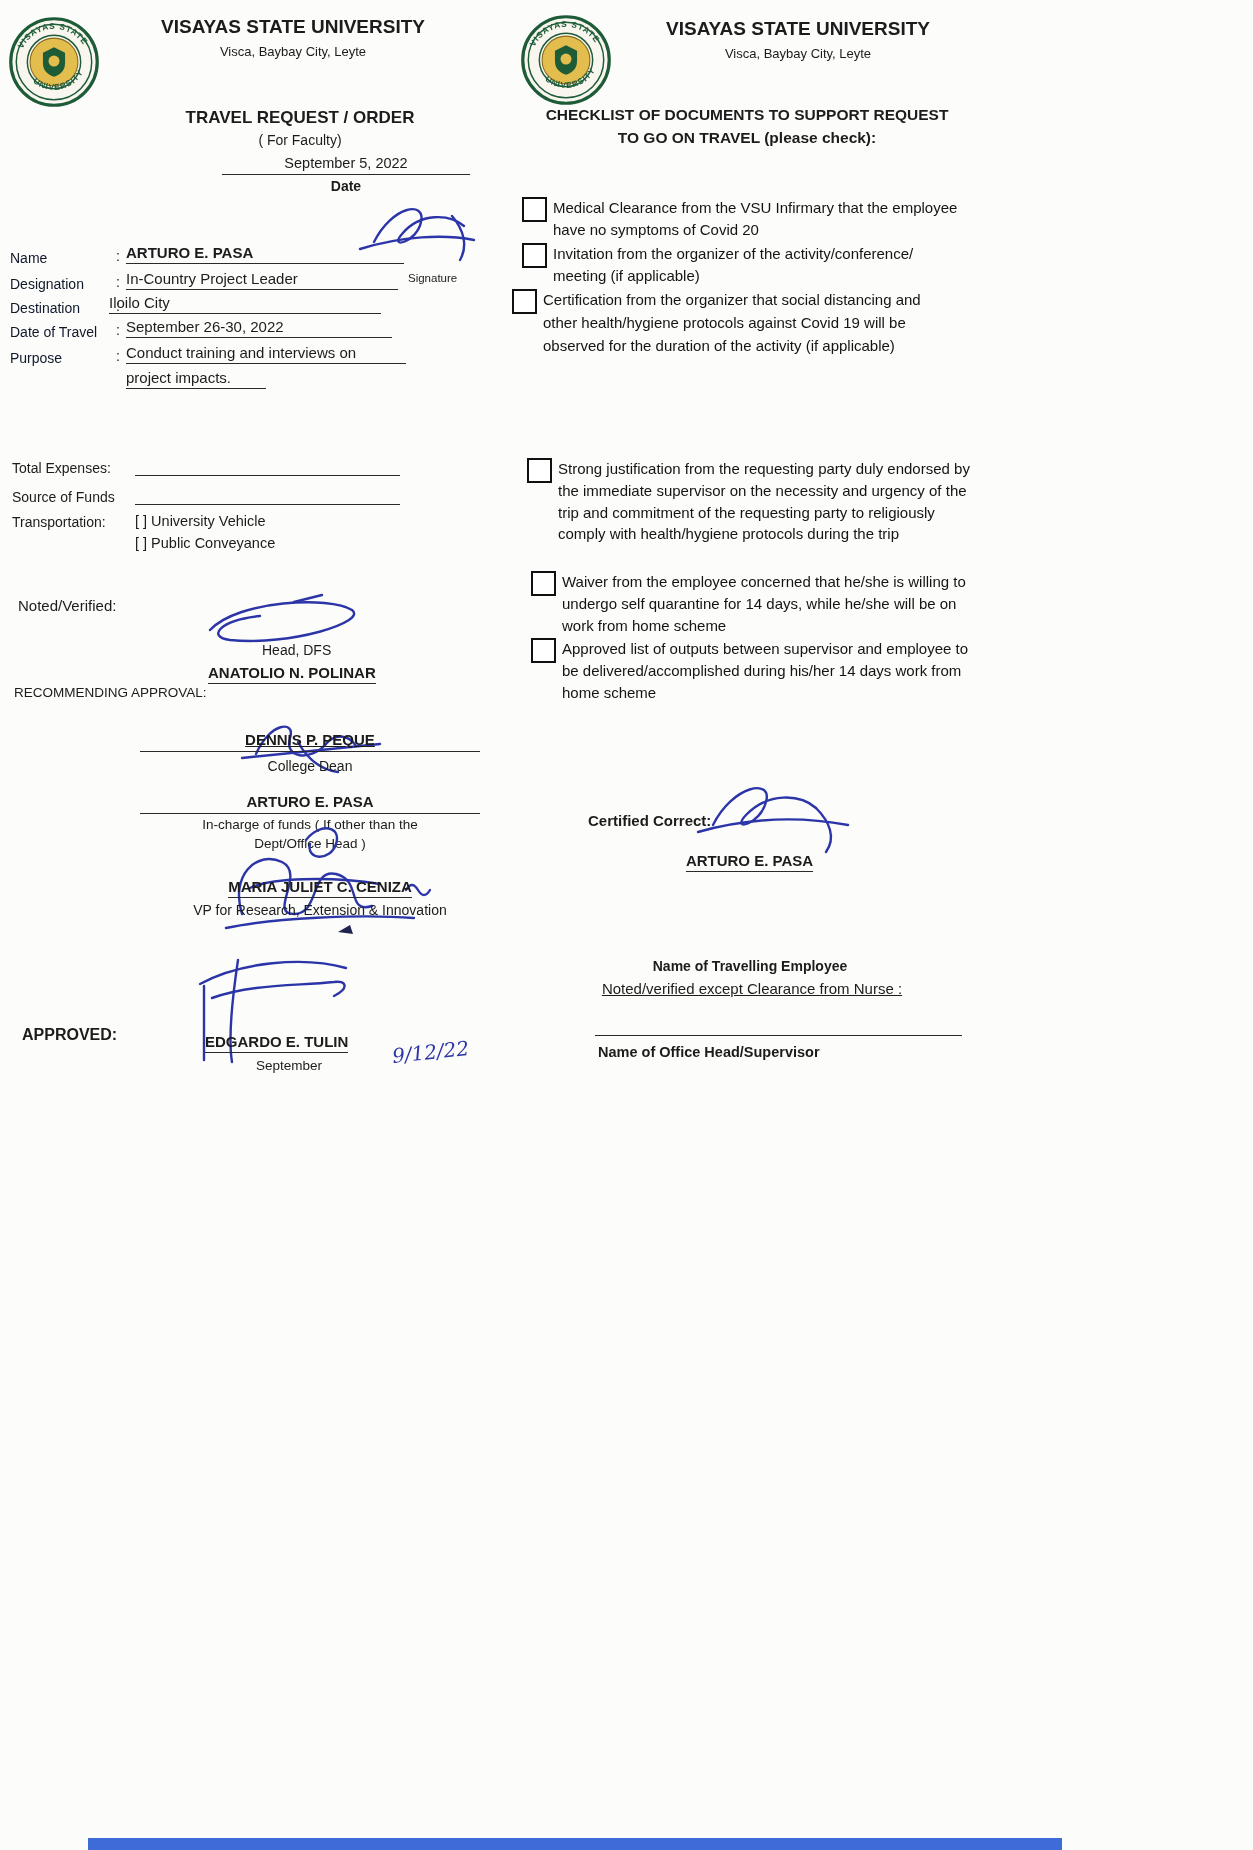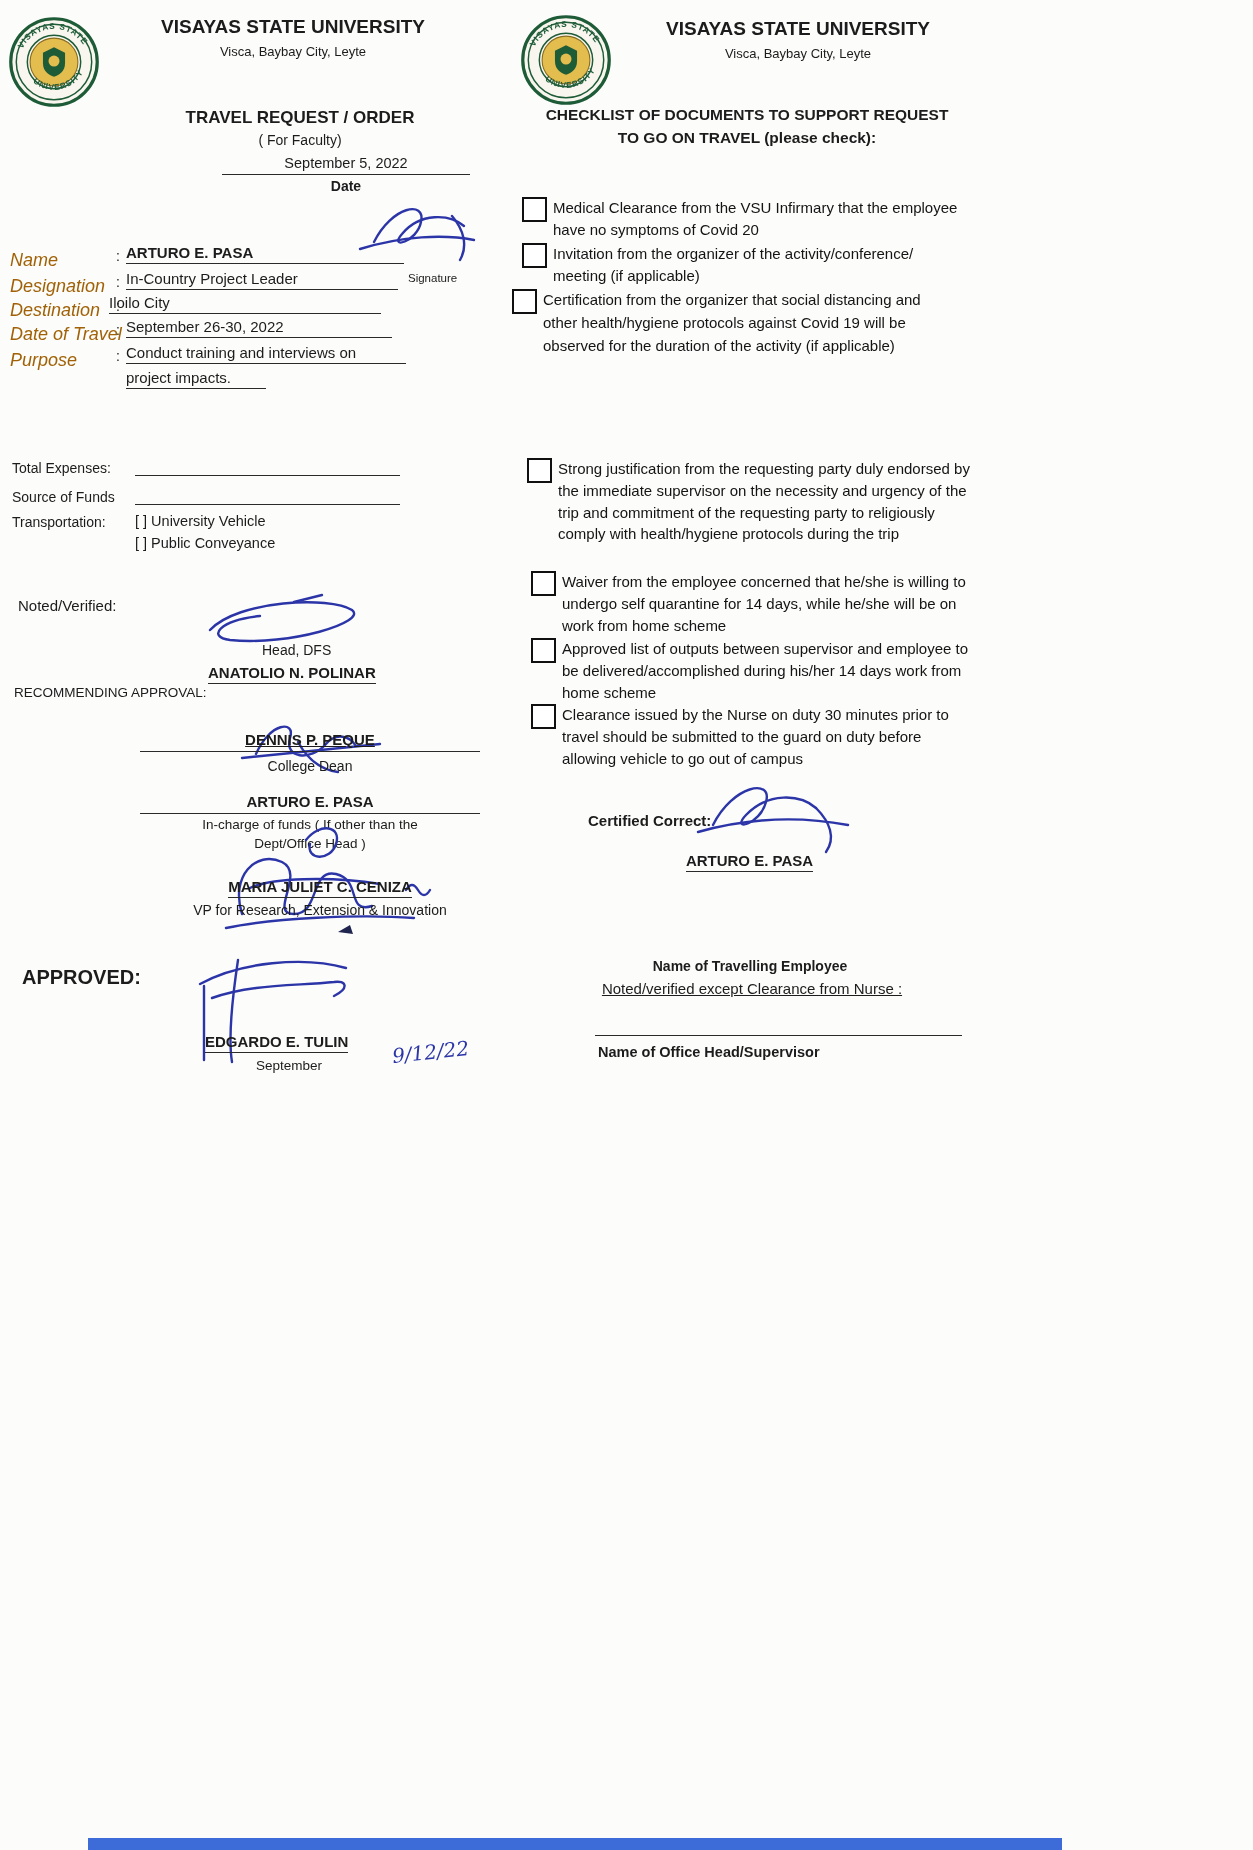--- a/index.html
+++ b/index.html
@@ -5,21 +5,21 @@
   * { margin:0; padding:0; box-sizing:border-box; }
   html,body { background:#e9e9e9; }
   body { font-family:"Liberation Sans", sans-serif; }
   .page { position:relative; width:1253px; height:1850px; margin:0 auto;
           background:#fcfcfa; color:var(--ink,#1c1c1c); overflow:hidden; }
   .abs { position:absolute; }
   .b { font-weight:bold; }
   .ctr { text-align:center; }
   .ulspan { display:inline-block; border-bottom:1.4px solid #2a2a2a; padding-bottom:2px; }
   .hline { border-bottom:1.5px solid #2a2a2a; }
-  .flabel { font-size:18px; color:#a16207;font-style:italic; }
+  .flabel { font-size:14px; color:#0f172a; }
   .colon { font-size:14px; }
   .fval { font-size:15px; }
   .sig path { fill:none; stroke:var(--signature-ink,#2b35a8); stroke-width:2.4;
               stroke-linecap:round; stroke-linejoin:round; }
   .sig .fillmark { fill:#20254f; stroke:none; }
   .chk { position:absolute; display:flex; align-items:flex-start; }
   .chkbox { width:25px; height:25px; border:2.6px solid #101010; background:#fff;
             margin-right:6px; flex:0 0 auto; }
   .chktext { width:415px; font-size:15px; line-height:1.45; color:#141414; }
   .sealsvg { width:92px; height:92px; }
@@ -153,21 +153,21 @@
     <span class="ulspan b" style="font-size:15px;">MARIA JULIET C. CENIZA</span>
   </div>
   <div class="abs ctr" style="left:130px; top:902px; width:380px; font-size:14px;">VP for Research, Extension &amp; Innovation</div>
 
   <svg class="sig abs" style="left:182px; top:942px;" width="190" height="125" viewBox="0 0 190 125">
     <path d="M 18 42 C 58 20, 122 14, 164 26"></path>
     <path d="M 56 18 C 50 58, 46 96, 50 120"></path>
     <path d="M 30 56 C 70 42, 112 44, 152 40 C 164 38, 168 46, 152 54"></path>
     <path d="M 22 44 L 22 118"></path>
   </svg>
-  <div class="abs b" style="left:22px; top:966px; font-size:20px;text-align:center;">APPROVED:</div>
+  <div class="abs b" style="left:22px; top:1026px; font-size:16px;text-align:center;">APPROVED:</div>
   <div class="abs" style="left:205px; top:1033px;">
     <span class="ulspan b" style="font-size:15px;">EDGARDO E. TULIN</span>
   </div>
   <div class="abs" style="left:256px; top:1058px; font-size:13.5px;">September</div>
   <div class="abs handwrit" style="left:392px; top:1040px; font-size:20px; transform:rotate(-6deg);">9/12/22</div>
 
   <div class="abs" style="left:520px; top:14px;">
     <svg class="sealsvg" viewBox="0 0 100 100">
       <circle class="seal-outer" cx="50" cy="50" r="47"></circle>
       <circle class="seal-ringline" cx="50" cy="50" r="41"></circle>
@@ -209,24 +209,20 @@
     <span class="chktext">Strong justification from the requesting party duly endorsed by the immediate supervisor on the necessity and urgency of the trip and commitment of the requesting party to religiously comply with health/hygiene protocols during the trip</span>
   </div>
   <div class="chk" style="left:531px; top:571px;">
     <span class="chkbox"></span>
     <span class="chktext">Waiver from the employee concerned that he/she is willing to undergo self quarantine for 14 days, while he/she will be on work from home scheme</span>
   </div>
   <div class="chk" style="left:531px; top:638px;">
     <span class="chkbox"></span>
     <span class="chktext">Approved list of outputs between supervisor and employee to be delivered/accomplished during his/her 14 days work from home scheme</span>
   </div>
-  <div class="chk" style="left:531px; top:704px;">
-    <span class="chkbox"></span>
-    <span class="chktext">Clearance issued by the Nurse on duty 30 minutes prior to travel should be submitted to the guard on duty before allowing vehicle to go out of campus</span>
-  </div>
 
   <svg class="sig abs" style="left:688px; top:770px;" width="180" height="95" viewBox="0 0 180 95">
     <path d="M 25 55 C 45 15, 85 8, 78 32 C 72 55, 42 62, 58 45 C 80 22, 112 24, 128 38"></path>
     <path d="M 10 62 C 60 48, 112 46, 160 55"></path>
     <path d="M 128 38 C 142 52, 148 68, 138 82"></path>
   </svg>
   <div class="abs b" style="left:588px; top:812px; font-size:15px;">Certified Correct:</div>
   <div class="abs ctr" style="left:652px; top:852px; width:195px;">
     <span class="ulspan b" style="font-size:15px;">ARTURO E. PASA</span>
   </div>

